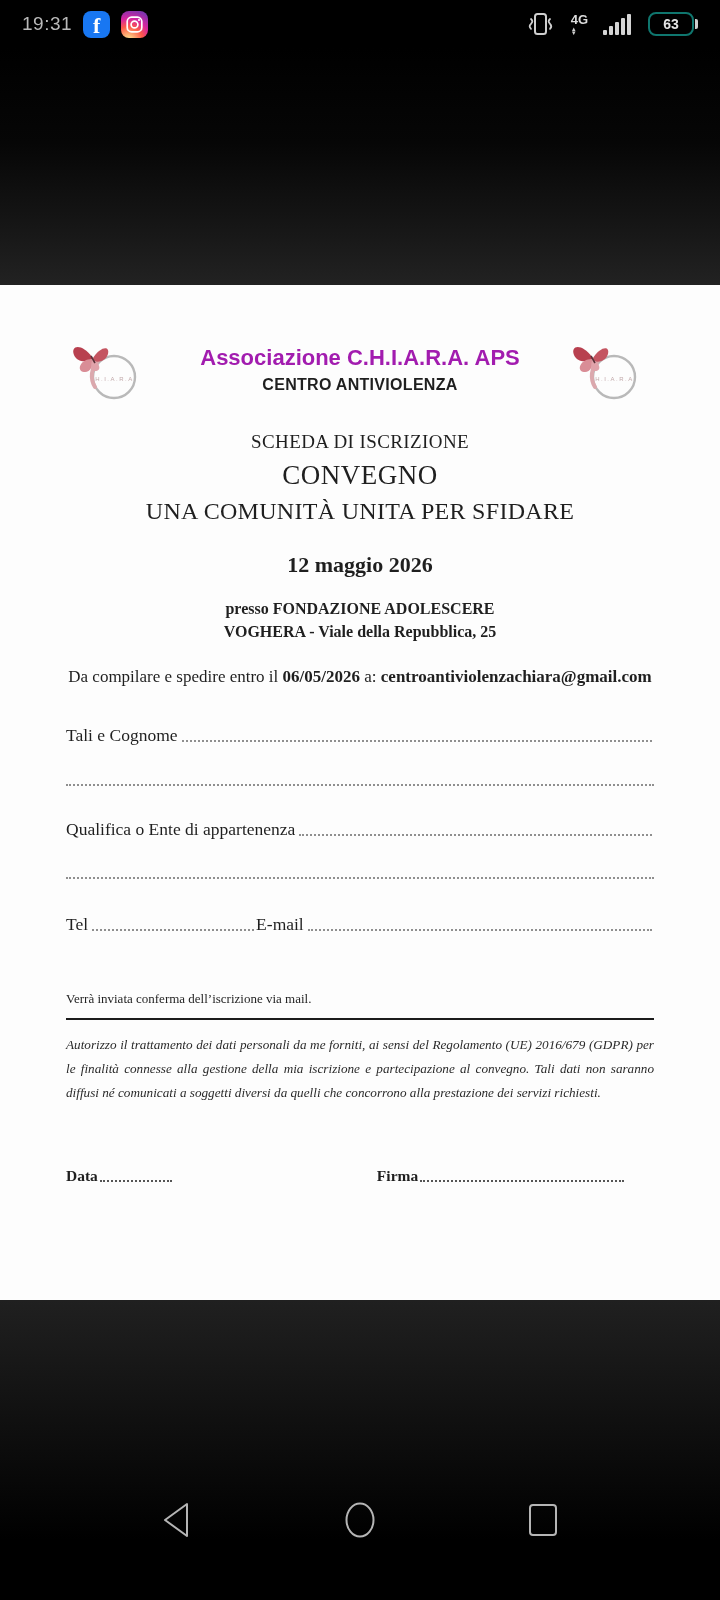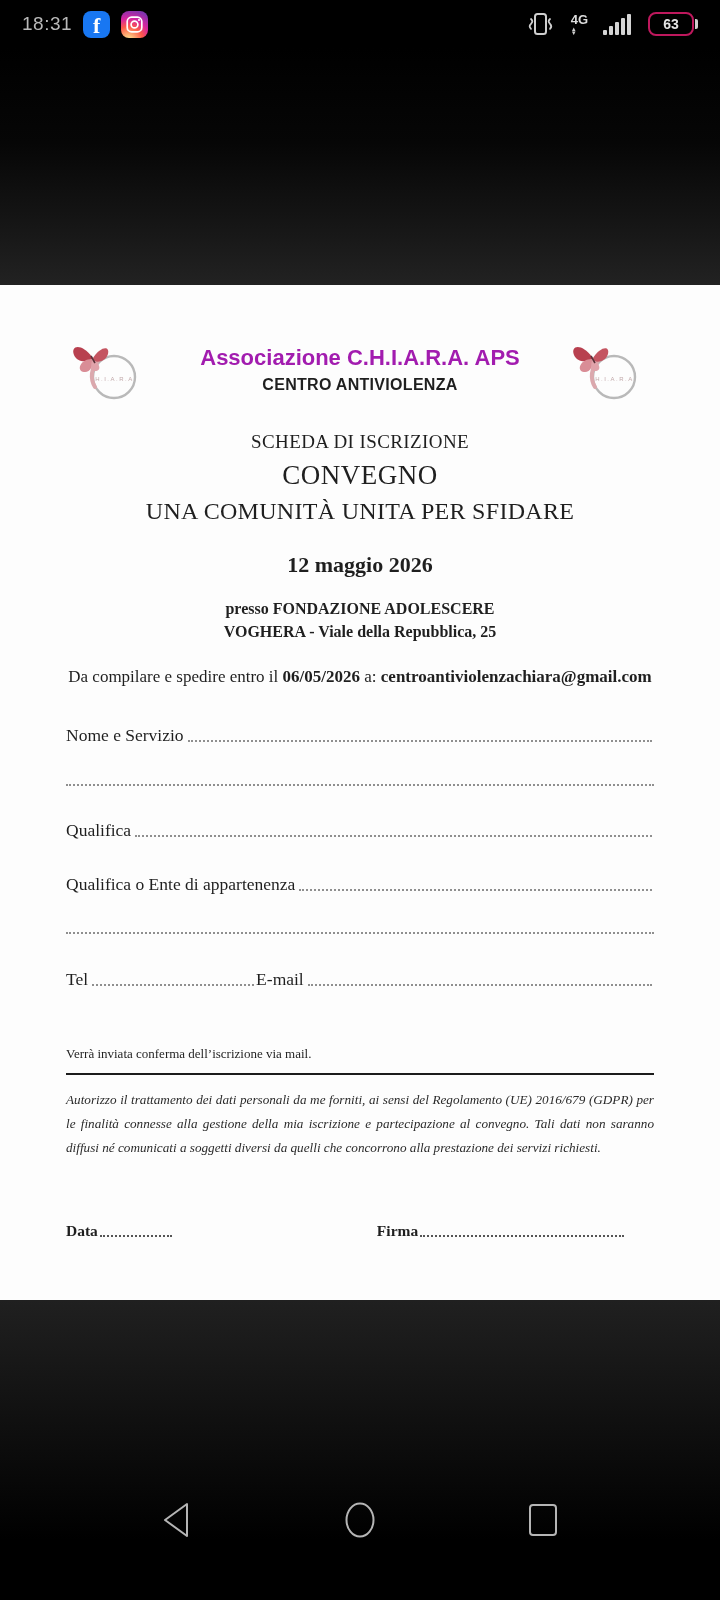--- a/index.html
+++ b/index.html
@@ -40,21 +40,21 @@
     display: flex; align-items: center; justify-content: center;
   }
   .net-4g { display: flex; flex-direction: column; align-items: center; line-height: 1; margin-right: -2px; }
   .net-4g .nlabel { font-size: 13px; color: #dcdcdc; font-weight: bold; }
   .net-arrows { display: flex; flex-direction: column; align-self: flex-start; color: #cfcfcf; font-size: 6px; line-height: 4px; margin-top: 1px; }
   .sig-bars { display: flex; align-items: flex-end; gap: 2px; height: 22px; }
   .sig-bars i { display: block; width: 4px; background: #d4d4d4; border-radius: 1px; }
   .battery { display: flex; align-items: center; }
   .battery-body {
     min-width: 46px; height: 24px;
-    border: 2px solid #be185d; border-radius: 8px;
+    border: 2px solid #0f766e; border-radius: 8px;
     display: flex; align-items: center; justify-content: center;
     color: #e4e4e4; font-size: 14px; font-weight: bold;
     padding: 0 4px;
   }
   .battery-nub { width: 3px; height: 10px; background: #cfcfcf; border-radius: 0 2px 2px 0; margin-left: 1px; }
 
   
   .top-gap { flex: 0 0 237px; background: linear-gradient(180deg, #000 0%, #060606 40%, #161616 75%, #222 100%); }
   .bottom-gap {
     flex: 1 1 auto;
@@ -127,21 +127,21 @@
   }
   .nav-btn { display: flex; align-items: center; justify-content: center; width: 44px; height: 44px; }
 </style>
 </head>
 <body>
 
 <div class="screen">
 
   <div class="status-bar">
     <div class="sb-left">
-      <span class="sb-time">18:31</span>
+      <span class="sb-time">19:31</span>
       <span class="fb-badge">
         <span>f</span>
       </span>
       <span class="ig-badge">
         <svg width="17" height="17" viewBox="0 0 17 17">
           <rect x="1.2" y="1.2" width="14.6" height="14.6" rx="4.4" fill="none" stroke="#fff" stroke-width="1.7"></rect>
           <circle cx="8.5" cy="8.5" r="3.4" fill="none" stroke="#fff" stroke-width="1.7"></circle>
           <circle cx="13" cy="4" r="1.1" fill="#fff"></circle>
         </svg>
       </span>
@@ -215,30 +215,26 @@
     <div class="t-date">12 maggio 2026</div>
 
     <div class="t-venue">
       <div>presso FONDAZIONE ADOLESCERE</div>
       <div>VOGHERA - Viale della Repubblica, 25</div>
     </div>
 
     <div class="deadline"><span>Da compilare e spedire entro il </span><span class="b">06/05/2026</span><span> a: </span><span class="b">centroantiviolenzachiara@gmail.com</span></div>
 
     <div class="frow mt-name">
-      <span>Nome e Servizio</span>
+      <span>Tali e Cognome</span>
       <span class="leader"></span>
     </div>
 
     <div class="cont-line mt-cont1"></div>
 
-    <div class="frow mt-qual">
-      <span>Qualifica</span>
-      <span class="leader"></span>
-    </div>
 
     <div class="frow mt-serv">
       <span>Qualifica o Ente di appartenenza</span>
       <span class="leader"></span>
     </div>
 
     <div class="cont-line mt-cont2"></div>
 
     <div class="frow mt-tel">
       <span>Tel</span>

